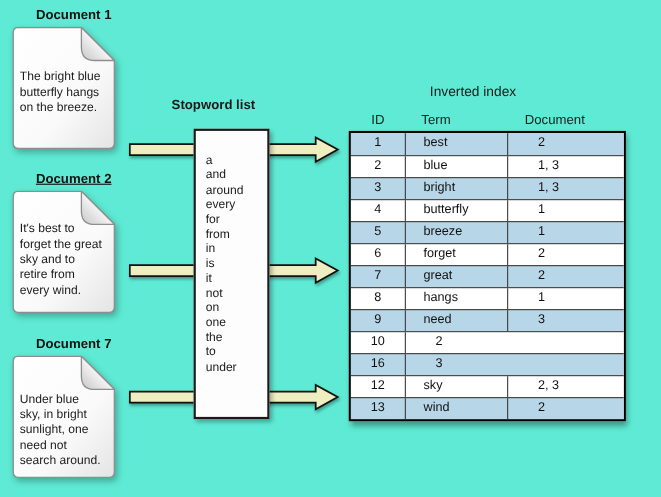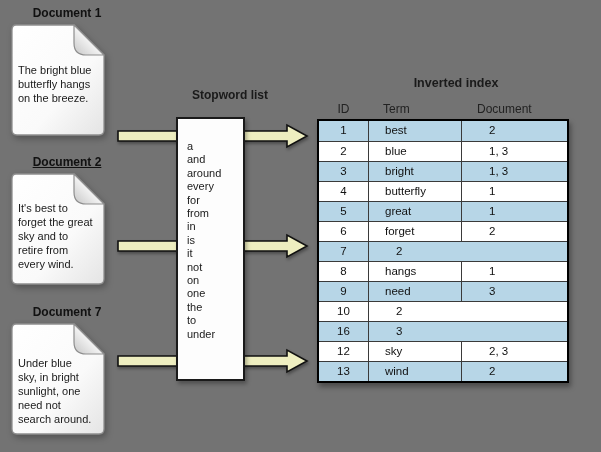--- a/index.html
+++ b/index.html
@@ -1,17 +1,17 @@
 <!DOCTYPE html>
 <html style="--row-blue: #b7d6e7; --arrow-fill: #eeeec0;"><head>
 <meta charset="utf-8">
 <style>
   html,body { margin:0; padding:0; background:#fff; }
   .canvas {
-    position:relative; width:601px; height:452px; background:#737373;
+    position:relative; width:601px; height:452px; background:#5eead4;
     font-family:"Liberation Sans", sans-serif; overflow:hidden; color:#1a1a1a;
   }
 
   
   .doc-title { position:absolute; width:96px; text-align:center; font-weight:bold; font-size:12px; color:#111; }
   .t1 { left:19px; top:6px; }
   .t2 { left:19px; top:155px;text-decoration:underline; }
   .t3 { left:19px; top:305px; }
 
   .doc-icon { position:absolute; width:84px; height:112px; }
@@ -24,30 +24,30 @@
   .i2 .doc-text { top:28px; }
   .i3 .doc-text { top:33px; }
 
   
   .arrow { position:absolute; width:192px; height:26px; filter:drop-shadow(1px 2px 1.5px rgba(0,0,0,0.35)); z-index:1; }
   .a1 { left:117px; top:123px; }
   .a2 { left:117px; top:233px; }
   .a3 { left:117px; top:348px; }
 
   
-  .stop-title { position:absolute; left:156px; top:88px; width:112px; text-align:right; font-weight:bold; font-size:12px; }
+  .stop-title { position:absolute; left:156px; top:88px; width:112px; text-align:left; font-weight:bold; font-size:12px; }
   .stop-box {
     position:absolute; left:176px; top:117px; width:69px; height:264px; box-sizing:border-box;
     background:#fdfdfd; border:2px solid #1a1a1a; box-shadow:2px 3px 4px rgba(0,0,0,0.3);
     padding:21px 0 0 9px; z-index:2;
   }
   .stop-word { font-size:11px; line-height:13.4px; }
 
   
-  .index-title { position:absolute; left:386px; top:76px; width:140px; text-align:center; font-weight:bold; font-size:12.5px; }
+  .index-title { position:absolute; left:360px; top:76px; width:140px; text-align:center; font-weight:normal; font-size:12.5px; }
   .col-head { position:absolute; top:102px; font-size:12px; color:#222; }
   .ch-id   { left:319px; width:49px; text-align:center; }
   .ch-term { left:383px; }
   .ch-doc  { left:477px; }
 
   .index-table {
     position:absolute; left:317px; top:119px; width:252px; box-sizing:border-box;
     border:2px solid #000; background:#fff; box-shadow:2px 4px 5px rgba(0,0,0,0.35); z-index:1;
   }
   .index-row { display:flex; height:20px; box-sizing:border-box; border-top:1px solid #3a3a3a; }
@@ -165,30 +165,31 @@
         <div class="cell c1">bright</div>
         <div class="cell c2">1, 3</div>
       </div>
       <div class="index-row row-white">
         <div class="cell c0">4</div>
         <div class="cell c1">butterfly</div>
         <div class="cell c2">1</div>
       </div>
       <div class="index-row row-blue">
         <div class="cell c0">5</div>
-        <div class="cell c1">great</div>
+        <div class="cell c1">breeze</div>
         <div class="cell c2">1</div>
       </div>
       <div class="index-row row-white">
         <div class="cell c0">6</div>
         <div class="cell c1">forget</div>
         <div class="cell c2">2</div>
       </div>
       <div class="index-row row-blue">
         <div class="cell c0">7</div>
+        <div class="cell c1">great</div>
         <div class="cell c2">2</div>
       </div>
       <div class="index-row row-white">
         <div class="cell c0">8</div>
         <div class="cell c1">hangs</div>
         <div class="cell c2">1</div>
       </div>
       <div class="index-row row-blue">
         <div class="cell c0">9</div>
         <div class="cell c1">need</div>

